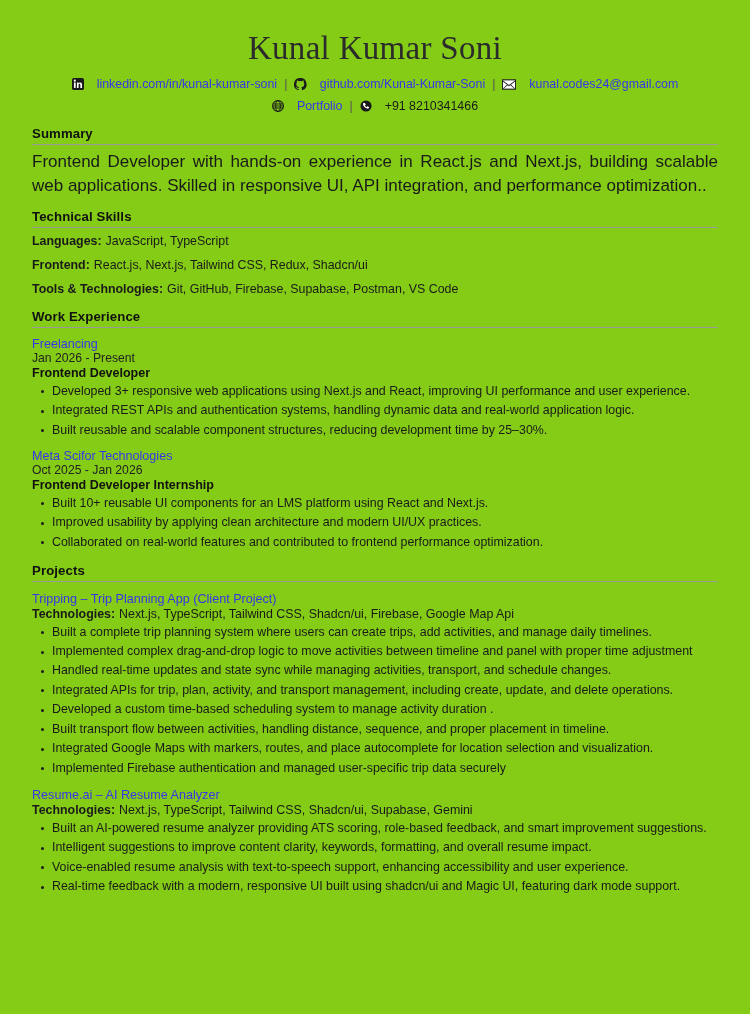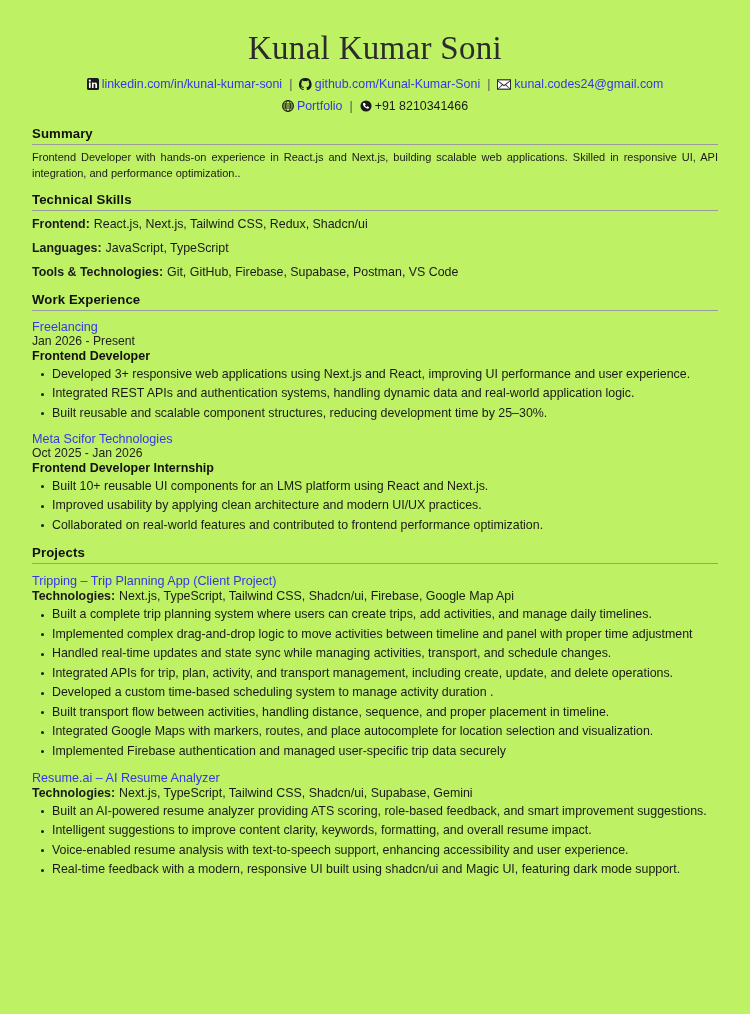--- a/index.html
+++ b/index.html
@@ -12,21 +12,21 @@
     height: 1014px;
     font-family: "Liberation Sans", sans-serif;
     color: #1a1a1a;
     -webkit-font-smoothing: antialiased;
   }
   .page {
     width: 750px;
     height: 1014px;
     box-sizing: border-box;
     padding: 26px 32px 0 32px;
-    background: #bef264;
+    background: #84cc16;
     position: relative;
   }
 
   
   .name {
     font-family: "Liberation Serif", serif;
     font-size: 33px;
     font-weight: 400;
     text-align: center;
     color: #2b2b2b;
@@ -40,21 +40,21 @@
     justify-content: center;
     align-items: center;
     gap: 0px;
     font-size: 12.4px;
     line-height: 1.5;
     color: #222;
   }
   .contact-row + .contact-row { margin-top: 3px; }
   .contact-item {
     display: inline-flex;
-    gap: 3px;
+    gap: 13px;
     white-space: nowrap;
   }
   .contact-item .ctext { color: #3a36e8; }
   .contact-item .ctext.plain { color: #1a1a1a; }
   .sep {
     color: #555;
     padding: 0 7px;
     font-size: 12.4px;
   }
   .ico {
@@ -74,21 +74,21 @@
     letter-spacing: 0.1px;
     padding-bottom: 3px;
   }
   .rule {
     height: 0;
     border-top: 1.6px solid #9a9a9a;
     margin-bottom: 5px;
   }
 
   .summary-text {
-    font-size: 11px;
+    font-size: 17px;
     line-height: 1.42;
     text-align: justify;
     color: #1a1a1a;
     margin: 2px 0 0 0;
   }
 
   
   .skill-line {
     font-size: 12.4px;
     line-height: 1.35;
@@ -242,24 +242,24 @@
     <div class="section-title">Summary</div>
     <div class="rule"></div>
     <p class="summary-text">Frontend Developer with hands-on experience in React.js and Next.js, building scalable web applications. Skilled in responsive UI, API integration, and performance optimization..</p>
   </div>
 
   <div class="section">
     <div class="section-title">Technical Skills</div>
     <div class="rule"></div>
 
     <div class="skill-line">
+      <span class="skill-label">Languages:</span><span class="skill-val">JavaScript, TypeScript</span>
+    </div>
+    <div class="skill-line">
       <span class="skill-label">Frontend:</span><span class="skill-val">React.js, Next.js, Tailwind CSS, Redux, Shadcn/ui</span>
-    </div>
-    <div class="skill-line">
-      <span class="skill-label">Languages:</span><span class="skill-val">JavaScript, TypeScript</span>
     </div>
     <div class="skill-line">
       <span class="skill-label">Tools &amp; Technologies:</span><span class="skill-val">Git, GitHub, Firebase, Supabase, Postman, VS Code</span>
     </div>
   </div>
 
   <div class="section">
     <div class="section-title">Work Experience</div>
     <div class="rule"></div>
 

